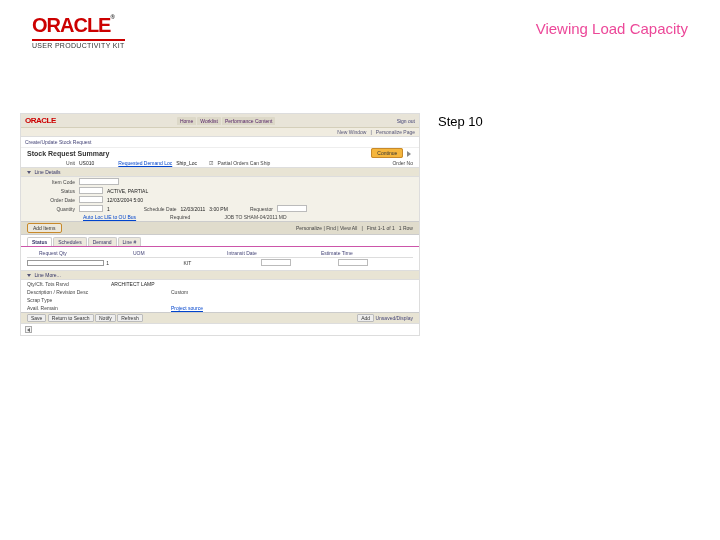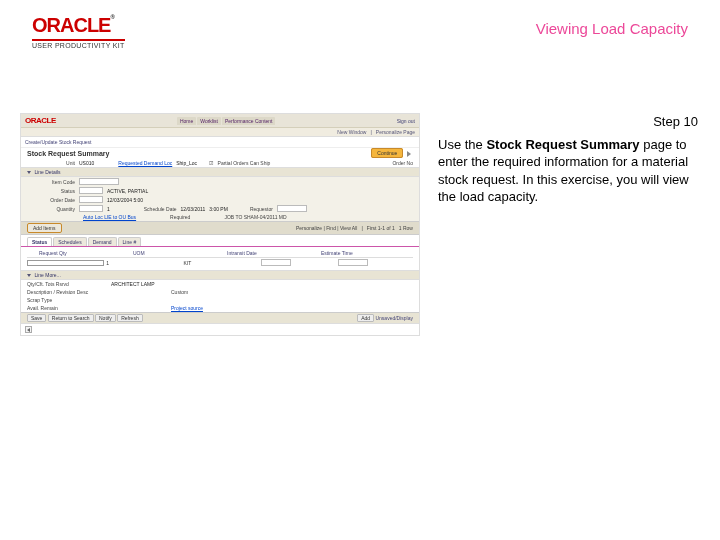--- a/index.html
+++ b/index.html
@@ -6,21 +6,21 @@
   body { font-family: Arial, Helvetica, sans-serif; width: 720px; height: 540px; background: #fff; position: relative; }
   .header { display: flex; justify-content: space-between; align-items: flex-start; padding: 14px 32px 4px 32px; }
   .logo-block { display: flex; flex-direction: column; }
   .oracle-logo { color: #c00; font-weight: bold; font-size: 20px; letter-spacing: -1px; font-family: Arial, sans-serif; }
   .oracle-logo sup { font-size: 6px; color: #333; vertical-align: top; }
   .logo-sub { font-size: 7px; color: #333; letter-spacing: 0.3px; margin-top: 2px; border-top: 2px solid #c00; padding-top: 1px; }
   .page-title { font-size: 15px; color: #ec4899; padding-top: 6px; }
   .content { display: flex; padding: 60px 20px 0 20px; gap: 18px; }
   .screenshot-col { width: 400px; flex-shrink: 0; }
   .text-col { width: 260px; font-size: 13px; line-height: 1.35; color: #000; }
-  .step-label { margin-bottom: 5px; text-align: right; }
+  .step-label { margin-bottom: 20px; }
   .bold { font-weight: bold; }
 
   
   .mini { width: 400px; border: 1px solid #ddd; font-size: 6px; background: #f7f6f0; position: relative; }
   .mini-top { display: flex; justify-content: space-between; align-items: center; background: #e8e4d8; height: 14px; padding: 0 4px; border-bottom: 1px solid #d4cfba; }
   .mini-logo { color: #c00; font-weight: bold; font-size: 8px; letter-spacing: -0.5px; }
   .mini-tabs { display: flex; gap: 1px; font-size: 5px; color: #526; }
   .mini-tabs span { padding: 1px 3px; background: #dcd8c8; border-radius: 1px 1px 0 0; }
   .mini-signout { font-size: 5px; color: #447; }
   .mini-subbar { display: flex; justify-content: flex-end; gap: 4px; background: #f0ece0; padding: 1px 4px; font-size: 5px; color: #557; border-bottom: 1px solid #ddd; }
@@ -192,17 +192,14 @@
         </span>
       </div>
       <div style="display:flex;justify-content:flex-start;padding:2px 4px;background:#fff;border-top:1px solid #ddd">
         <span class="mini-caret"></span>
       </div>
     </div>
   </div>
 
   <div class="text-col">
     <div class="step-label">Step 10</div>
-    <div>
-      <span>Use the </span><span class="bold">Stock Request Summary</span><span> page to enter the required information for a material stock request. In this exercise, you will view the load capacity.</span>
-    </div>
   </div>
 </div>
 
 </body></html>

